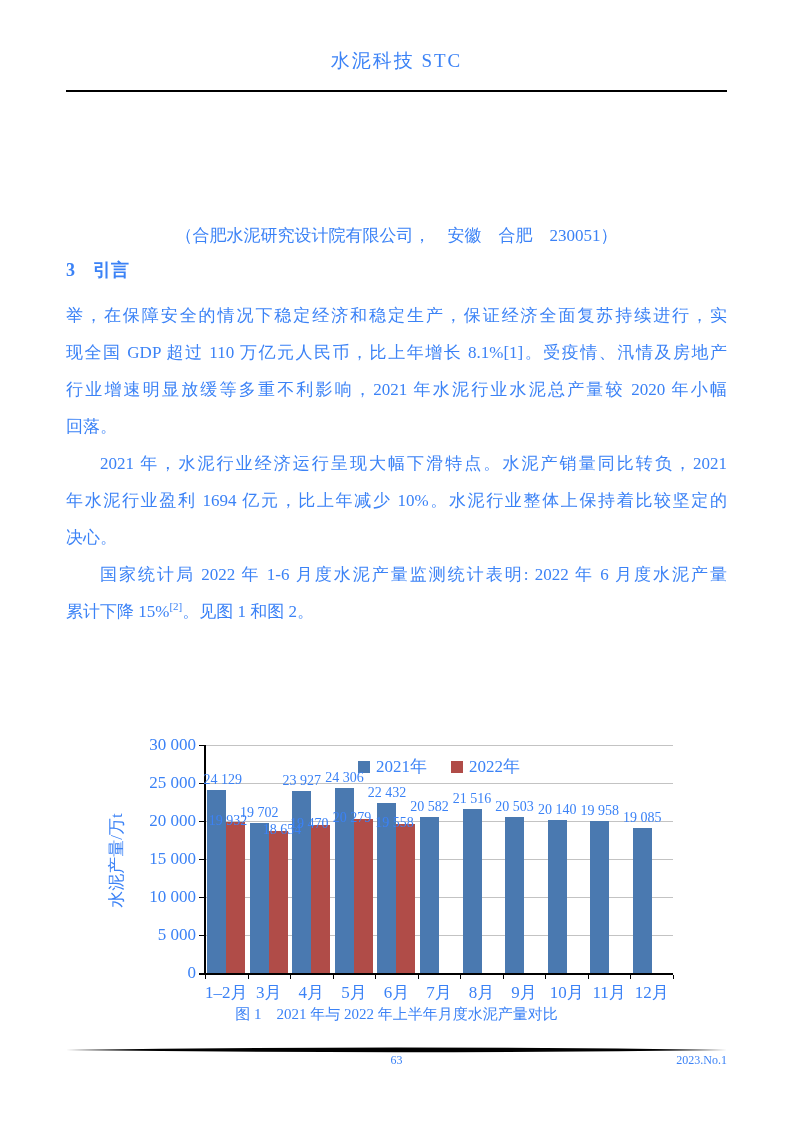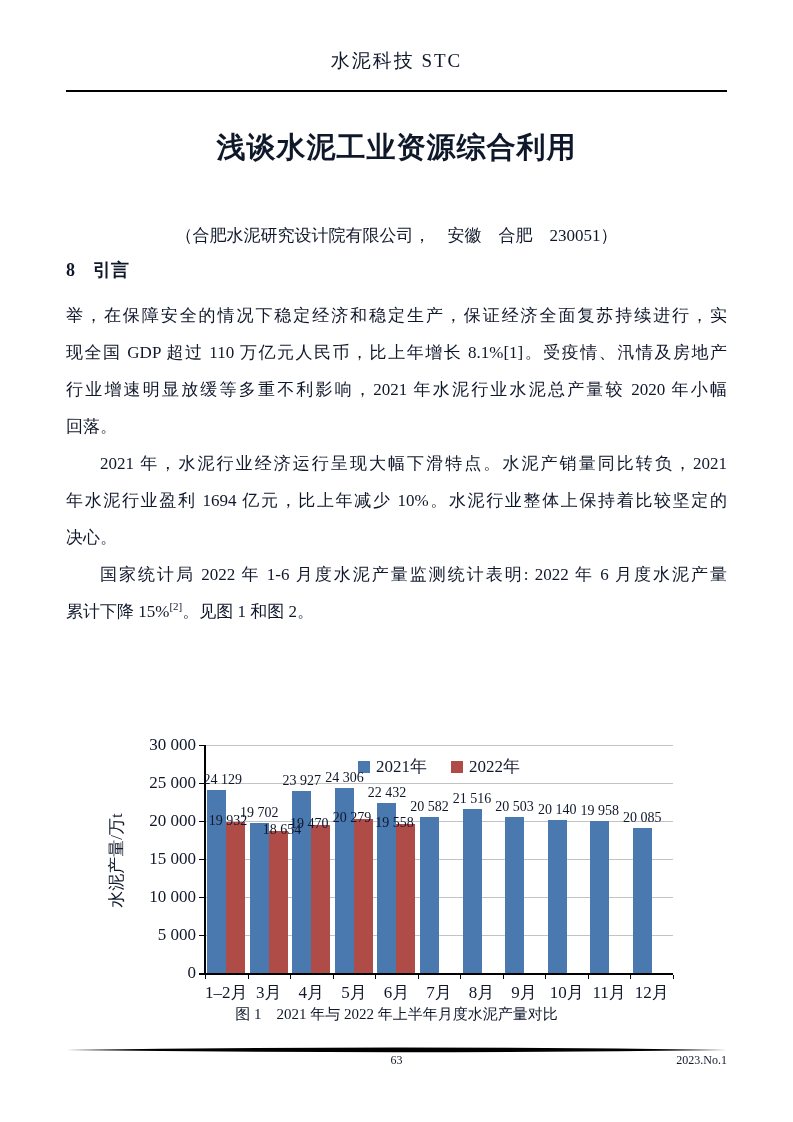--- a/index.html
+++ b/index.html
@@ -1,18 +1,18 @@
 <!DOCTYPE html>
 <html><head>
 <meta charset="utf-8">
 <style>
   html,body{margin:0;padding:0;background:#ffffff;}
   .page{
     position:relative;width:793px;height:1122px;background:#ffffff;overflow:hidden;
-    font-family:"Liberation Serif","DejaVu Serif",serif;color:#0f172a;
+    font-family:"Liberation Serif","DejaVu Serif",serif;color:#3b82f6;
   }
   
   .journal-header{position:absolute;top:48px;left:66px;width:661px;text-align:center;
     font-size:19px;letter-spacing:2px;}
   .header-rule{position:absolute;top:90px;left:66px;width:661px;height:0;border-top:2px solid #000;}
   
   .article-title{position:absolute;top:128px;left:0;width:793px;text-align:center;
     font-size:29px;font-weight:bold;letter-spacing:1px;}
   .author{position:absolute;top:196px;left:0;width:793px;text-align:center;font-size:17px;}
   .affiliation{position:absolute;top:224px;left:0;width:793px;text-align:center;font-size:17px;}
@@ -48,24 +48,23 @@
   .issue{position:absolute;right:0;top:0;font-size:12px;}
 </style>
 </head>
 <body>
 
 <div class="page">
 
   <div class="journal-header">水泥科技  STC</div>
   <div class="header-rule"></div>
 
-  <div class="article-title">浅谈水泥工业资源综合利用</div>
   <div class="affiliation">（合肥水泥研究设计院有限公司，　安徽　合肥　230051）</div>
 
-  <div class="section-heading">8　引言</div>
+  <div class="section-heading">3　引言</div>
 
   <div class="body-text" id="body-text">
       <div class="body-line jl">举，在保障安全的情况下稳定经济和稳定生产，保证经济全面复苏持续进行，实</div>
       <div class="body-line jl">现全国 GDP 超过 110 万亿元人民币，比上年增长 8.1%[1]。受疫情、汛情及房地产</div>
       <div class="body-line jl">行业增速明显放缓等多重不利影响，2021 年水泥行业水泥总产量较 2020 年小幅</div>
       <div class="body-line last">回落。</div>
       <div class="body-line jl indent">2021 年，水泥行业经济运行呈现大幅下滑特点。水泥产销量同比转负，2021</div>
       <div class="body-line jl">年水泥行业盈利 1694 亿元，比上年减少 10%。水泥行业整体上保持着比较坚定的</div>
       <div class="body-line last">决心。</div>
       <div class="body-line jl indent">国家统计局 2022 年 1-6 月度水泥产量监测统计表明: 2022 年 6 月度水泥产量</div>
@@ -143,21 +142,21 @@
         <div class="bar" style="left: 439.091px; top: 80.1772px; width: 19px; height: 155.823px; background: rgb(74, 121, 176); z-index: 1;"></div>
         <div class="dlabel" style="left: 448.591px; top: 62.1772px;">20 503</div>
         <div class="xtick-label" style="left: 458.091px; top: 244px;">9月</div>
         <div class="bar" style="left: 481.636px; top: 82.936px; width: 19px; height: 153.064px; background: rgb(74, 121, 176); z-index: 1;"></div>
         <div class="dlabel" style="left: 491.136px; top: 64.936px;">20 140</div>
         <div class="xtick-label" style="left: 500.636px; top: 244px;">10月</div>
         <div class="bar" style="left: 524.182px; top: 84.3192px; width: 19px; height: 151.681px; background: rgb(74, 121, 176); z-index: 1;"></div>
         <div class="dlabel" style="left: 533.682px; top: 66.3192px;">19 958</div>
         <div class="xtick-label" style="left: 543.182px; top: 244px;">11月</div>
         <div class="bar" style="left: 566.727px; top: 90.954px; width: 19px; height: 145.046px; background: rgb(74, 121, 176); z-index: 1;"></div>
-        <div class="dlabel" style="left: 576.227px; top: 72.954px;">20 085</div>
+        <div class="dlabel" style="left: 576.227px; top: 72.954px;">19 085</div>
         <div class="xtick-label" style="left: 585.727px; top: 244px;">12月</div>
         <div class="legend" style="left: 139px; top: 18px; width: 468px;">
           <div class="legend-item">
             <span class="legend-swatch" style="background: rgb(74, 121, 176);"></span>
             <span>2021年</span>
           </div>
           <div class="legend-item">
             <span class="legend-swatch" style="background: rgb(176, 76, 72);"></span>
             <span>2022年</span>
           </div>

